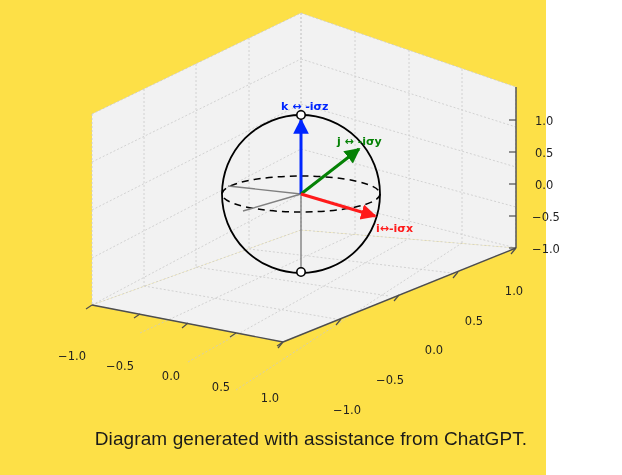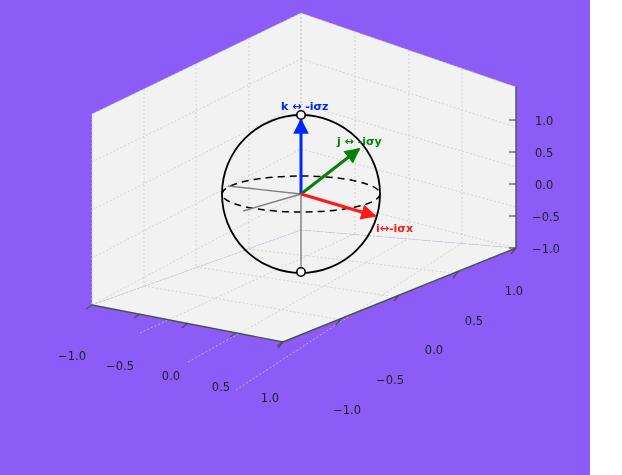--- a/index.html
+++ b/index.html
@@ -8,23 +8,23 @@
     background: #ffffff;
   }
   body {
     width: 622px;
     height: 475px;
     font-family: "DejaVu Sans", sans-serif;
     overflow: hidden;
   }
   #figure {
     position: relative;
-    width: 590px;
+    width: 546px;
     height: 475px;
-    background: #8b5cf6;
+    background: #fde047;
   }
   #plot-svg {
     position: absolute;
     left: 0;
     top: 0;
     width: 622px;
     height: 475px;
   }
   .caption {
     position: absolute;
@@ -190,14 +190,15 @@
     <g>
       <text class="ticklabel" x="535" y="125">1.0</text>
       <text class="ticklabel" x="535" y="157">0.5</text>
       <text class="ticklabel" x="535" y="189">0.0</text>
       <text class="ticklabel" x="532" y="221">−0.5</text>
       <text class="ticklabel" x="532" y="253">−1.0</text>
     </g>
 
   </svg>
 
+  <div class="caption">Diagram generated with assistance from ChatGPT.</div>
 
 </div>
 
 </body></html>

